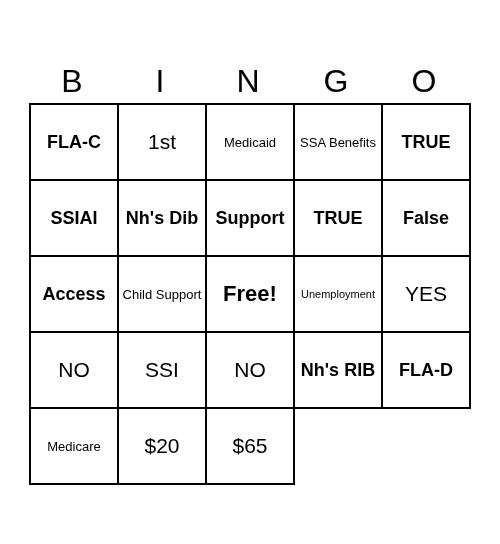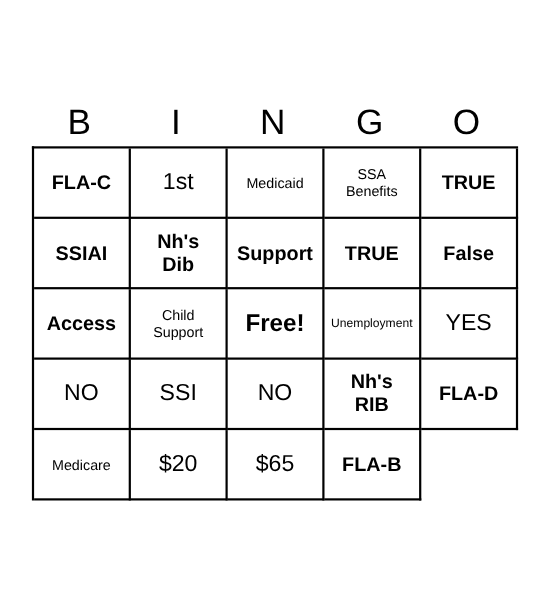--- a/index.html
+++ b/index.html
@@ -49,29 +49,29 @@
       border-left: 2px solid #000;
     }
 
     .bingo-row {
       display: flex;
       flex-direction: row;
     }
 
     .bingo-cell {
       width: 88px;
-      height: 64px;
+      height: 76px;
       border-right: 2px solid #000;
       border-bottom: 2px solid #000;
       display: flex;
       align-items: center;
       justify-content: center;
       text-align: center;
       font-family: Arial, sans-serif;
-      padding: 12px;
+      padding: 1px;
     }
 
     .cell-large {
       font-size: 21px;
       font-weight: normal;
     }
 
     .cell-medium {
       font-size: 18px;
       font-weight: bold;
@@ -127,16 +127,15 @@
         <div class="bingo-cell cell-large">NO</div>
         <div class="bingo-cell cell-large">SSI</div>
         <div class="bingo-cell cell-large">NO</div>
         <div class="bingo-cell cell-medium">Nh's RIB</div>
         <div class="bingo-cell cell-medium">FLA-D</div>
       </div>
       <div class="bingo-row">
         <div class="bingo-cell cell-small">Medicare</div>
         <div class="bingo-cell cell-large">$20</div>
         <div class="bingo-cell cell-large">$65</div>
-        <div class="bingo-cell cell-medium">FLA-B</div>
       </div>
     </div>
 </div>
 
 </body></html>

